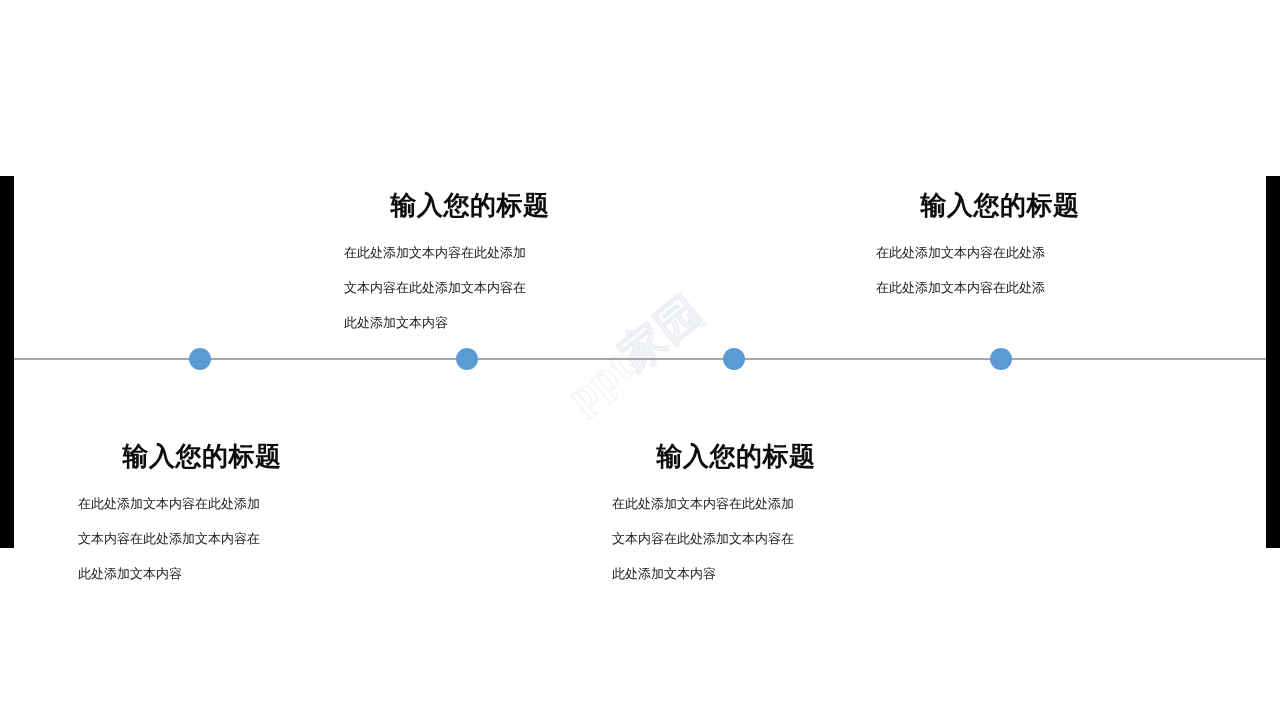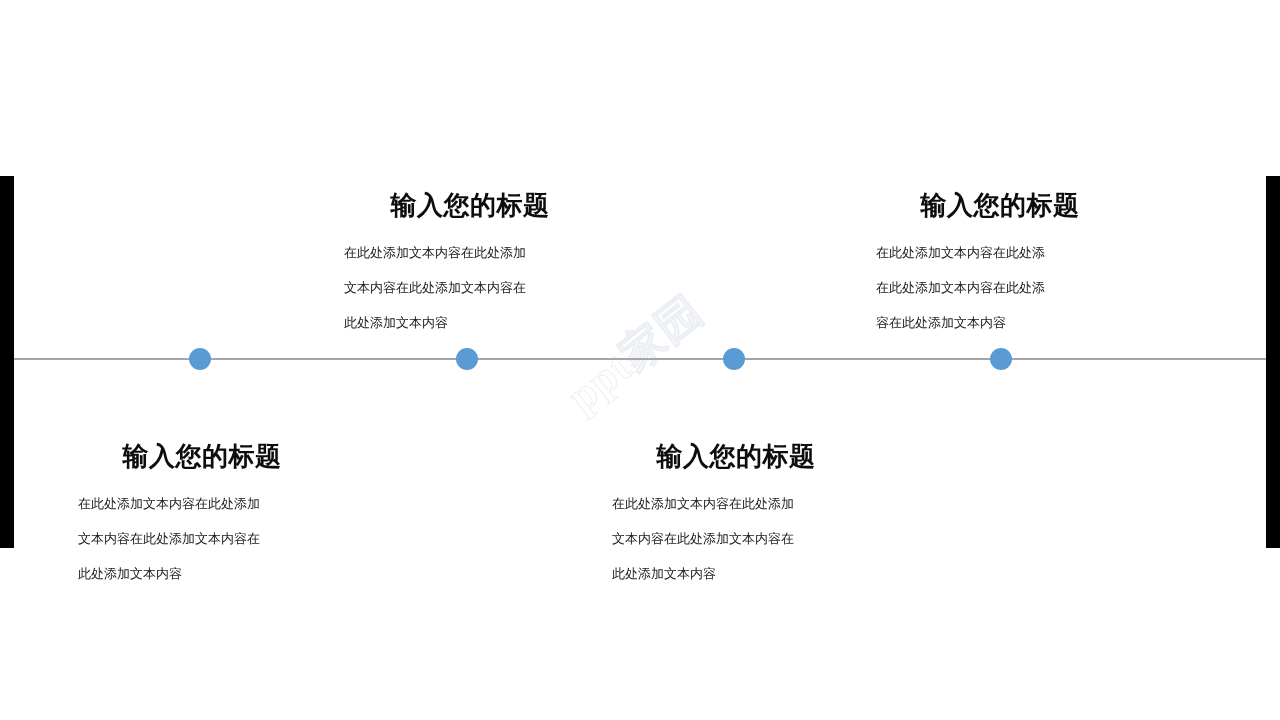--- a/index.html
+++ b/index.html
@@ -150,21 +150,20 @@
       <span class="line">文本内容在此处添加文本内容在</span>
       <span class="line">此处添加文本内容</span>
     </div>
   </div>
 
   <div class="block" id="block-top-2">
     <div class="block-title">输入您的标题</div>
     <div class="block-body">
       <span class="line">在此处添加文本内容在此处添</span>
       <span class="line">在此处添加文本内容在此处添</span>
-      <span class="line">容在此处添加文本内容</span>
     </div>
   </div>
 
   <div class="block" id="block-bottom-1">
     <div class="block-title">输入您的标题</div>
     <div class="block-body">
       <span class="line">在此处添加文本内容在此处添加</span>
       <span class="line">文本内容在此处添加文本内容在</span>
       <span class="line">此处添加文本内容</span>
     </div>

